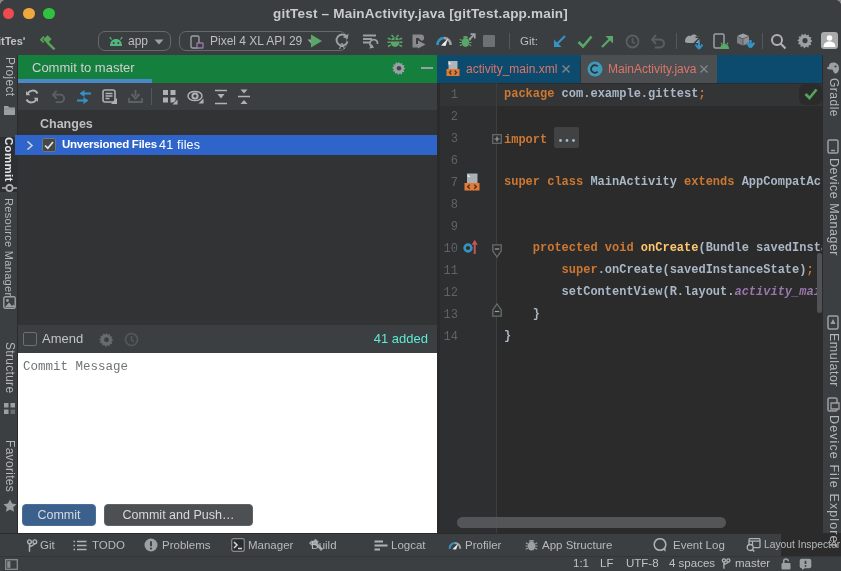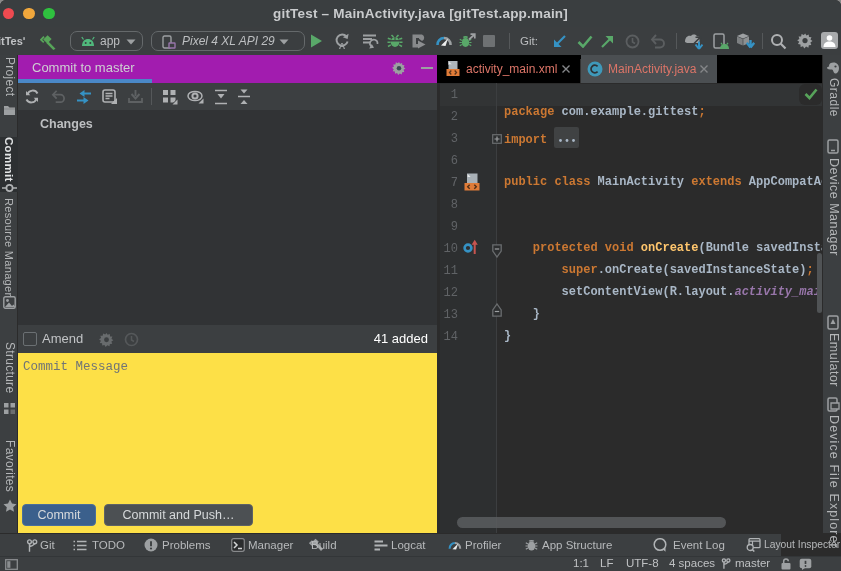--- a/index.html
+++ b/index.html
@@ -12,42 +12,42 @@
 
   
   .titlebar { position:absolute; left:0; top:0; width:841px; height:27px; background:#3a3e40; }
   .tl { position:absolute; top:7.5px; width:11.5px; height:11.5px; border-radius:50%; }
   .title { position:absolute; top:0; left:0; width:841px; height:27px; line-height:27px;
            text-align:center; color:#c9cbcd; font-size:13.5px; font-weight:bold; letter-spacing:0.2px; }
 
   
   .toolbar { position:absolute; left:0; top:27px; width:841px; height:28px; background:#3b3e40; }
   .combo { position:absolute; top:3.5px; height:20px; border:1px solid #65696b; border-radius:7px;
-           color:#bdbfc1; font-size:12px; }
+           color:#bdbfc1; font-size:12px;margin-left:28px; }
 
   
   .main { position:absolute; left:0; top:55px; width:841px; height:478px; background:#313335; }
 
   .lstripe { position:absolute; left:0; top:55px; width:18px; height:478px; background:#3c3f41;
              border-right:1px solid #2b2b2b; }
   .rstripe { position:absolute; left:822px; top:55px; width:19px; height:478px; background:#3c3f41;
              border-left:1px solid #2b2b2b; }
   .vtext { position:absolute; writing-mode:vertical-rl; font-size:12px; color:#b4b6b8; letter-spacing:0.3px; }
 
   
   .cpanel { position:absolute; left:18px; top:55px; width:419px; height:478px; background:#313335; }
-  .cphead { position:absolute; left:0; top:0; width:419px; height:28px; background:#a21caf; }
+  .cphead { position:absolute; left:0; top:0; width:419px; height:28px; background:#15803d; }
   .cptoolbar { position:absolute; left:0; top:28px; width:419px; height:27px; background:#3c3f41; }
   .amendrow { position:absolute; left:0; top:270px; width:419px; height:28px; background:#3c3f41; }
-  .msgarea { position:absolute; left:0; top:298px; width:419px; height:180px; background:#fde047; }
+  .msgarea { position:absolute; left:0; top:298px; width:419px; height:180px; background:#ffffff; }
   .btn { position:absolute; height:22px; border-radius:4px; font-size:12.5px; text-align:center; color:#d6d9db; }
 
   
   .editor { position:absolute; left:440px; top:55px; width:382px; height:478px; background:#2b2b2b; }
-  .tabbar { position:absolute; left:437px; top:55px; width:385px; height:28px; background:#000000; }
+  .tabbar { position:absolute; left:437px; top:55px; width:385px; height:28px; background:#0c4a6e; }
   .code { font-family:"Liberation Mono", monospace; font-size:12px; font-weight:bold; white-space:pre; }
   .ln { position:absolute; font-family:"Liberation Mono", monospace; font-size:12px; color:#606366;
         width:30px; text-align:right; }
   .kw { color:#cc7832; } .pl { color:#a9b7c6; } .ann { color:#bbb529; }
   .mth { color:#ffc66d; } .fld { color:#9876aa; font-style:italic; }
 
   
   .sb1 { position:absolute; left:0; top:533px; width:781px; height:23px; background:#3c3f41;
          border-top:1px solid #2b2b2b; color:#b7b9bb; font-size:11.5px; }
   .sb2 { position:absolute; left:0; top:556px; width:841px; height:15px; background:#3c3f41;
@@ -80,21 +80,21 @@
         <circle cx="5.7" cy="7" r="1" fill="#3b3e40"></circle>
           <circle cx="10.3" cy="7" r="1" fill="#3b3e40"></circle>
         <path d="M3.5 3.5 L1.8 1 M12.5 3.5 L14.2 1" stroke="#50b87c" stroke-width="1.3"></path>
       </svg>
       <span class="abs" style="left:29px; top:2.5px;">app</span>
       <svg class="abs" style="left:55px; top:7px;" width="10" height="6" viewBox="0 0 10 6">
           <path d="M0.5 0.5 L9.5 0.5 L5 5.5 Z" fill="#9da0a2"></path>
         </svg>
     </div>
 
-    <div class="combo" style="left:151px; width:154px;font-style:italic;">
+    <div class="combo" style="left:151px; width:168px;">
       <svg class="abs" style="left:10px; top:3px;" width="15" height="14" viewBox="0 0 15 14">
         <rect x="1" y="1" width="8" height="12" rx="1.5" fill="none" stroke="#9da0a2" stroke-width="1.4"></rect>
         <rect x="7" y="8" width="6" height="5" rx="0.5" fill="#3b3e40" stroke="#9876aa" stroke-width="1.4"></rect>
       </svg>
       <span class="abs" style="left:30px; top:2.5px;">Pixel 4 XL API 29</span>
       <svg class="abs" style="left:127px; top:7px;" width="10" height="6" viewBox="0 0 10 6">
           <path d="M0.5 0.5 L9.5 0.5 L5 5.5 Z" fill="#9da0a2"></path>
         </svg>
     </div>
 
@@ -346,35 +346,48 @@
       </svg>
 
       <svg class="abs" style="left:219px; top:6px;" width="14" height="16" viewBox="0 0 14 16">
         <path d="M3.5 0.5 H10.5 L7 4.5 Z" fill="#afb1b3"></path>
         <path d="M1 7.5 H13" stroke="#afb1b3" stroke-width="1.7"></path>
         <path d="M3.5 15 H10.5 L7 11 Z" fill="#afb1b3"></path>
       </svg>
     </div>
 
     <div class="abs" style="left:22px; top:62px; color:#bdbfc1; font-size:12.5px; font-weight:bold;">Changes</div>
+    <div class="abs" style="left:-3px; top:80px; width:422px; height:20px; background:#2f65ca;">
+        <div class="abs" style="left:3px; top:0; width:419px; height:20px;"></div>
+      <svg class="abs" style="left:10px; top:5.5px;" width="9" height="9" viewBox="0 0 9 9">
+          <path d="M2.5 0.5 L7 4.5 L2.5 8.5" stroke="#cdd0d2" stroke-width="1.6" fill="none"></path>
+        </svg>
+      <div class="abs" style="left:26.5px; top:2.5px; width:14px; height:14px; background:#43494b; border:1px solid #70757a; border-radius:2px;">
+        <svg style="position:absolute;left:1.5px;top:2px;" width="10" height="9" viewBox="0 0 10 9">
+            <path d="M1 4.5 L3.8 7.2 L9 1" stroke="#dfe1e2" stroke-width="1.7" fill="none"></path>
+          </svg>
+      </div>
+      <div class="abs" style="left:47px; top:3px; color:#ffffff; font-size:11.5px; font-weight:bold; letter-spacing:-0.25px;">Unversioned Files</div>
+      <div class="abs" style="left:144px; top:3px; color:#ffffff; font-size:12.5px; letter-spacing:0.2px;">41 files</div>
+    </div>
 
     <div class="amendrow">
       <div class="abs" style="left:5px; top:7px; width:14px; height:14px; border:1px solid #6b7073; border-radius:2px; background:#3c3f41;"></div>
       <div class="abs" style="left:24px; top:6px; color:#c2c4c6; font-size:13px;">Amend</div>
       <div id="amend-icons">
         <svg class="abs" style="left:81px; top:7px;" width="15" height="15" viewBox="0 0 16 16">
           <path d="M8 1 L9.2 3 L11.5 2.2 L11.8 4.7 L14.3 4.9 L13.3 7.2 L15.3 8.7 L13.2 10.1 L14.1 12.5 L11.6 12.8 L11.2 15.3 L8.9 14.2 L7.1 16 L5.8 13.8 L3.4 14.5 L3.3 12 L0.8 11.6 L2 9.4 L0 7.8 L2.2 6.5 L1.4 4.1 L3.9 4 L4.4 1.5 L6.6 2.7 Z" fill="#686b6d"></path>
           <circle cx="8" cy="8.2" r="2.6" fill="#3c3f41"></circle>
         </svg>
         <svg class="abs" style="left:106px; top:7px;" width="15" height="15" viewBox="0 0 15 15">
           <circle cx="7.5" cy="7.5" r="6" fill="none" stroke="#55585a" stroke-width="1.7"></circle>
           <path d="M7.5 4 V8 L10 9.5" fill="none" stroke="#55585a" stroke-width="1.5"></path>
         </svg>
       </div>
-      <div class="abs" style="right:9px; top:6px; color:#ffffff; font-size:13px;">41 added</div>
+      <div class="abs" style="right:9px; top:6px; color:#5eead4; font-size:13px;">41 added</div>
     </div>
 
     <div class="msgarea">
       <div class="abs" style="left:5px; top:7px; font-family:'Liberation Mono',monospace; font-size:12.5px; color:#707476;">Commit Message</div>
       <div class="btn" style="left:4px; top:151px; width:74px; background:#3b608c; border:1px solid #4a6f9b; line-height:20px;">Commit</div>
       <div class="btn" style="left:86px; top:151px; width:149px; background:#4c5053; border:1px solid #5e6265; line-height:20px;">Commit and Push…</div>
     </div>
   </div>
 
   <div class="abs" style="left:437px; top:55px; width:3px; height:478px; background:#2b2b2b;"></div>
@@ -454,27 +467,27 @@
     <svg class="abs" style="left:52px; top:220px;" width="10" height="14" viewBox="0 0 10 14">
       <path d="M0.8 13.2 H9.2 V7 L5 1 L0.8 7 Z" fill="#2d2f30" stroke="#6a6d6f" stroke-width="1.3"></path>
       <path d="M2.8 8.5 H7.2" stroke="#9da0a2" stroke-width="1.2"></path>
     </svg>
 
     <div class="abs" style="left:359px; top:1px; width:23px; height:21px; background:#2b2b2b; border-radius:6px;"></div>
     <svg class="abs" style="left:364px; top:5px;" width="14" height="12" viewBox="0 0 14 12">
       <path d="M1.5 6 L5.5 10 L12.5 1.5" fill="none" stroke="#57a35a" stroke-width="2.6"></path>
     </svg>
 
-    <div class="code abs" style="left:64px; top:18px; line-height:22px;"><span class="kw">package</span><span class="pl"> com.example.gittest</span><span class="kw">;</span></div>
+    <div class="code abs" style="left:64px; top:0; line-height:22px;"><span class="kw">package</span><span class="pl"> com.example.gittest</span><span class="kw">;</span></div>
     <div class="code abs" style="left:64px; top:44px; line-height:22px;"><span class="kw">import </span><span style="display:inline-block; position:relative; background:#404243; border-radius:2px; height:21px; width:25px; vertical-align:-5.5px;"><svg style="position:absolute; left:5px; top:12px;" width="16" height="3" viewBox="0 0 16 3">
             <circle cx="1.5" cy="1.5" r="1.4" fill="#a9b7c6"></circle>
             <circle cx="8" cy="1.5" r="1.4" fill="#a9b7c6"></circle>
             <circle cx="14.5" cy="1.5" r="1.4" fill="#a9b7c6"></circle>
           </svg></span></div>
-    <div class="code abs" style="left:64px; top:88px; line-height:22px;"><span class="kw">public class</span><span class="pl"> MainActivity </span><span class="kw">extends</span><span class="pl"> AppCompatActivity {</span></div>
+    <div class="code abs" style="left:64px; top:88px; line-height:22px;"><span class="kw">super class</span><span class="pl"> MainActivity </span><span class="kw">extends</span><span class="pl"> AppCompatActivity {</span></div>
     <div class="code abs" style="left:64px; top:154px; line-height:22px;"><span class="pl">    </span><span class="kw">protected void </span><span class="mth">onCreate</span><span class="pl">(Bundle savedInstanceState) {</span></div>
     <div class="code abs" style="left:64px; top:176px; line-height:22px;"><span class="pl">        </span><span class="kw">super</span><span class="pl">.onCreate(savedInstanceState)</span><span class="kw">;</span></div>
     <div class="code abs" style="left:64px; top:198px; line-height:22px;"><span class="pl">        setContentView(R.layout.</span><span class="fld">activity_main</span></div>
     <div class="code abs" style="left:64px; top:220px; line-height:22px;"><span class="pl">    }</span></div>
     <div class="code abs" style="left:64px; top:242px; line-height:22px;"><span class="pl">}</span></div>
   </div>
 
   <div class="abs" style="left:817px; top:253px; width:5px; height:60px; background:#505355; border-radius:3px;"></div>
 
   <div class="abs" style="left:457px; top:517px; width:269px; height:11px; background:#5a5d5f; border-radius:5.5px; opacity:.85;"></div>

